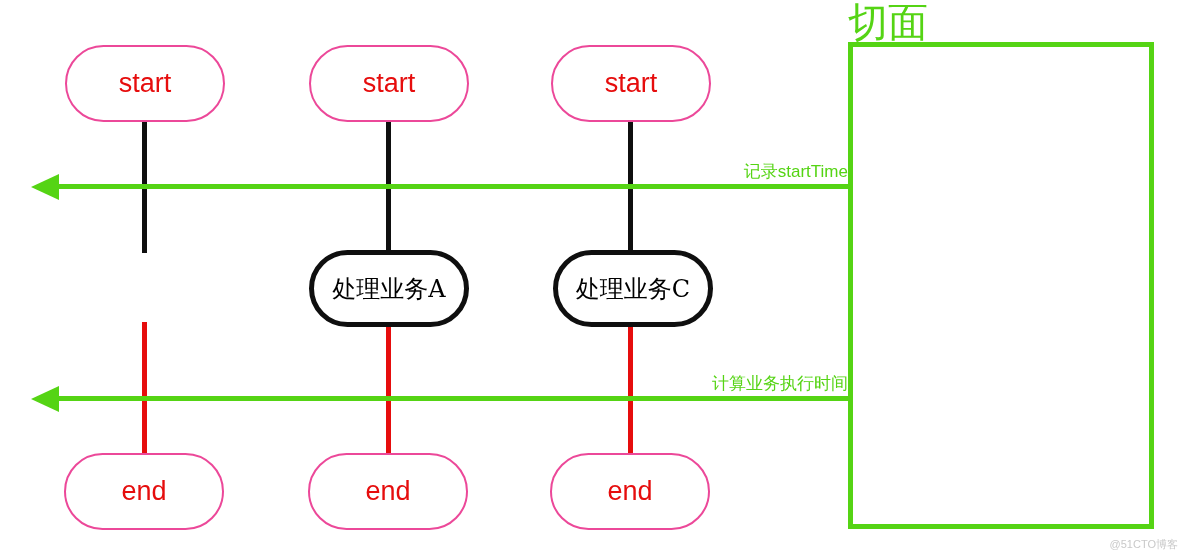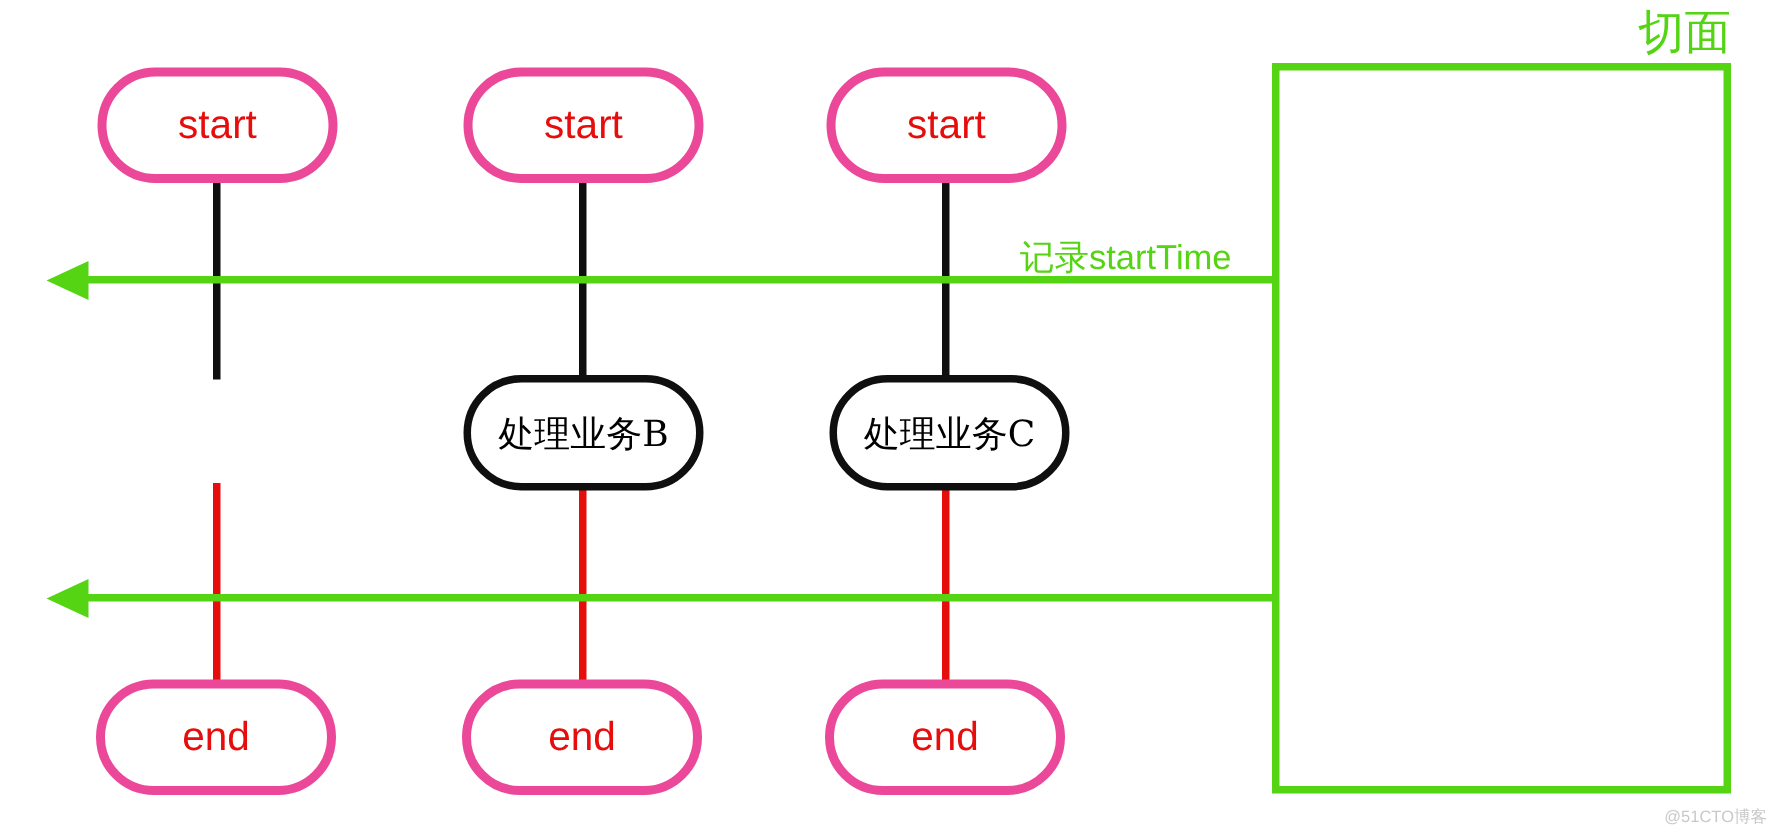--- a/index.html
+++ b/index.html
@@ -22,21 +22,21 @@
     height: 77px;
     box-sizing: border-box;
     border-radius: 40px;
     background: #ffffff;
     display: flex;
     align-items: center;
     justify-content: center;
     z-index: 3;
   }
   .node.red-node {
-    border: 6px solid #ec4899;
+    border: 2px solid #ec4899;
     color: #e60d0d;
     font-family: "Liberation Sans", sans-serif;
     font-size: 27px;
   }
   .node.black-node {
     border: 5px solid #0f0f0f;
     color: #000000;
     font-family: "DejaVu Serif", "Liberation Serif", serif;
     font-size: 24px;
   }
@@ -58,24 +58,24 @@
     box-sizing: border-box;
     border: 5px solid #55d414;
     background: transparent;
     z-index: 0;
   }
   .aspect-title {
     position: absolute;
     left: 848px;
     top: 4px;
     width: 306px;
-    text-align: right;
+    text-align: left;
     color: #55d414;
     font-family: "DejaVu Serif", "Liberation Serif", serif;
-    font-size: 31px;
+    font-size: 40px;
     line-height: 36px;
     z-index: 2;
   }
   
   .hline {
     position: absolute;
     left: 45px;
     width: 803px;
     height: 5px;
     background: #55d414;
@@ -86,25 +86,25 @@
     left: 31px;
     width: 0;
     height: 0;
     border-top: 13px solid transparent;
     border-bottom: 13px solid transparent;
     border-right: 28px solid #55d414;
     z-index: 2;
   }
   .cross-label {
     position: absolute;
-    left: 521px;
+    left: 548px;
     width: 300px;
     text-align: right;
     color: #55d414;
-    font-size: 23px;
+    font-size: 17px;
     line-height: 25px;
     white-space: nowrap;
     z-index: 4;
   }
   .cross-label .zh {
     font-family: "DejaVu Serif", "Liberation Serif", serif;
   }
   .cross-label .en {
     font-family: "Liberation Sans", sans-serif;
   }
@@ -135,33 +135,34 @@
 
   <div class="vline black" style="left:628px; top:119px; height:134px;"></div>
   <div class="vline red" style="left:628px; top:322px; height:134px;"></div>
 
   <div class="hline" style="top:184px;"></div>
   <div class="arrowhead" style="top:174px;"></div>
   <div class="cross-label" style="top:159px;"><span class="zh">记录</span><span class="en">startTime</span></div>
 
   <div class="hline" style="top:396px;"></div>
   <div class="arrowhead" style="top:386px;"></div>
+  <div class="cross-label" style="top:371px;"><span class="zh">计算业务执行时间</span><span class="en"></span></div>
 
   <div class="node red-node" style="left:65px;  top:45px;">
       <span>start</span>
     </div>
   <div class="node red-node" style="left:64px;  top:453px;">
       <span>end</span>
     </div>
 
   <div class="node red-node" style="left:309px; top:45px;">
       <span>start</span>
     </div>
   <div class="node black-node" style="left:309px; top:250px;">
-      <span>处理业务B</span>
+      <span>处理业务A</span>
     </div>
   <div class="node red-node" style="left:308px; top:453px;">
       <span>end</span>
     </div>
 
   <div class="node red-node" style="left:551px; top:45px;">
       <span>start</span>
     </div>
   <div class="node black-node" style="left:553px; top:250px;">
       <span>处理业务C</span>

